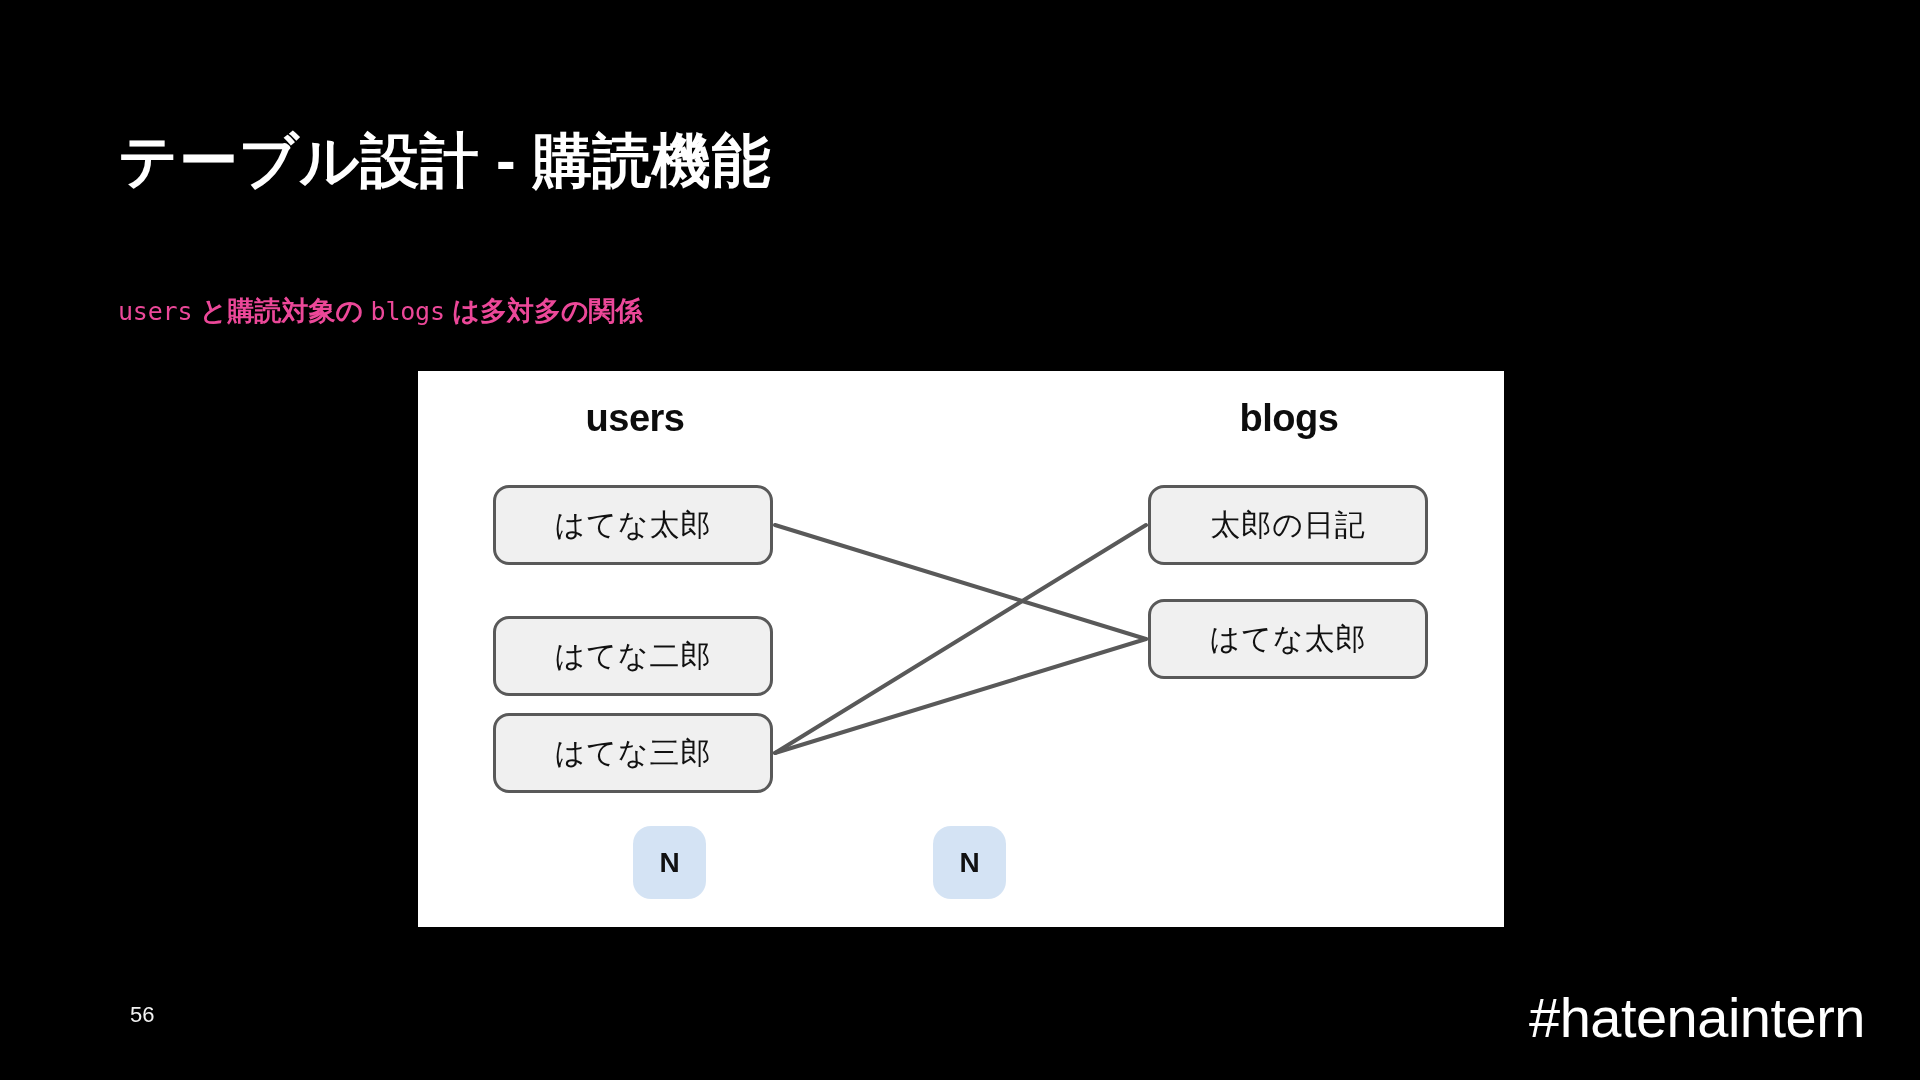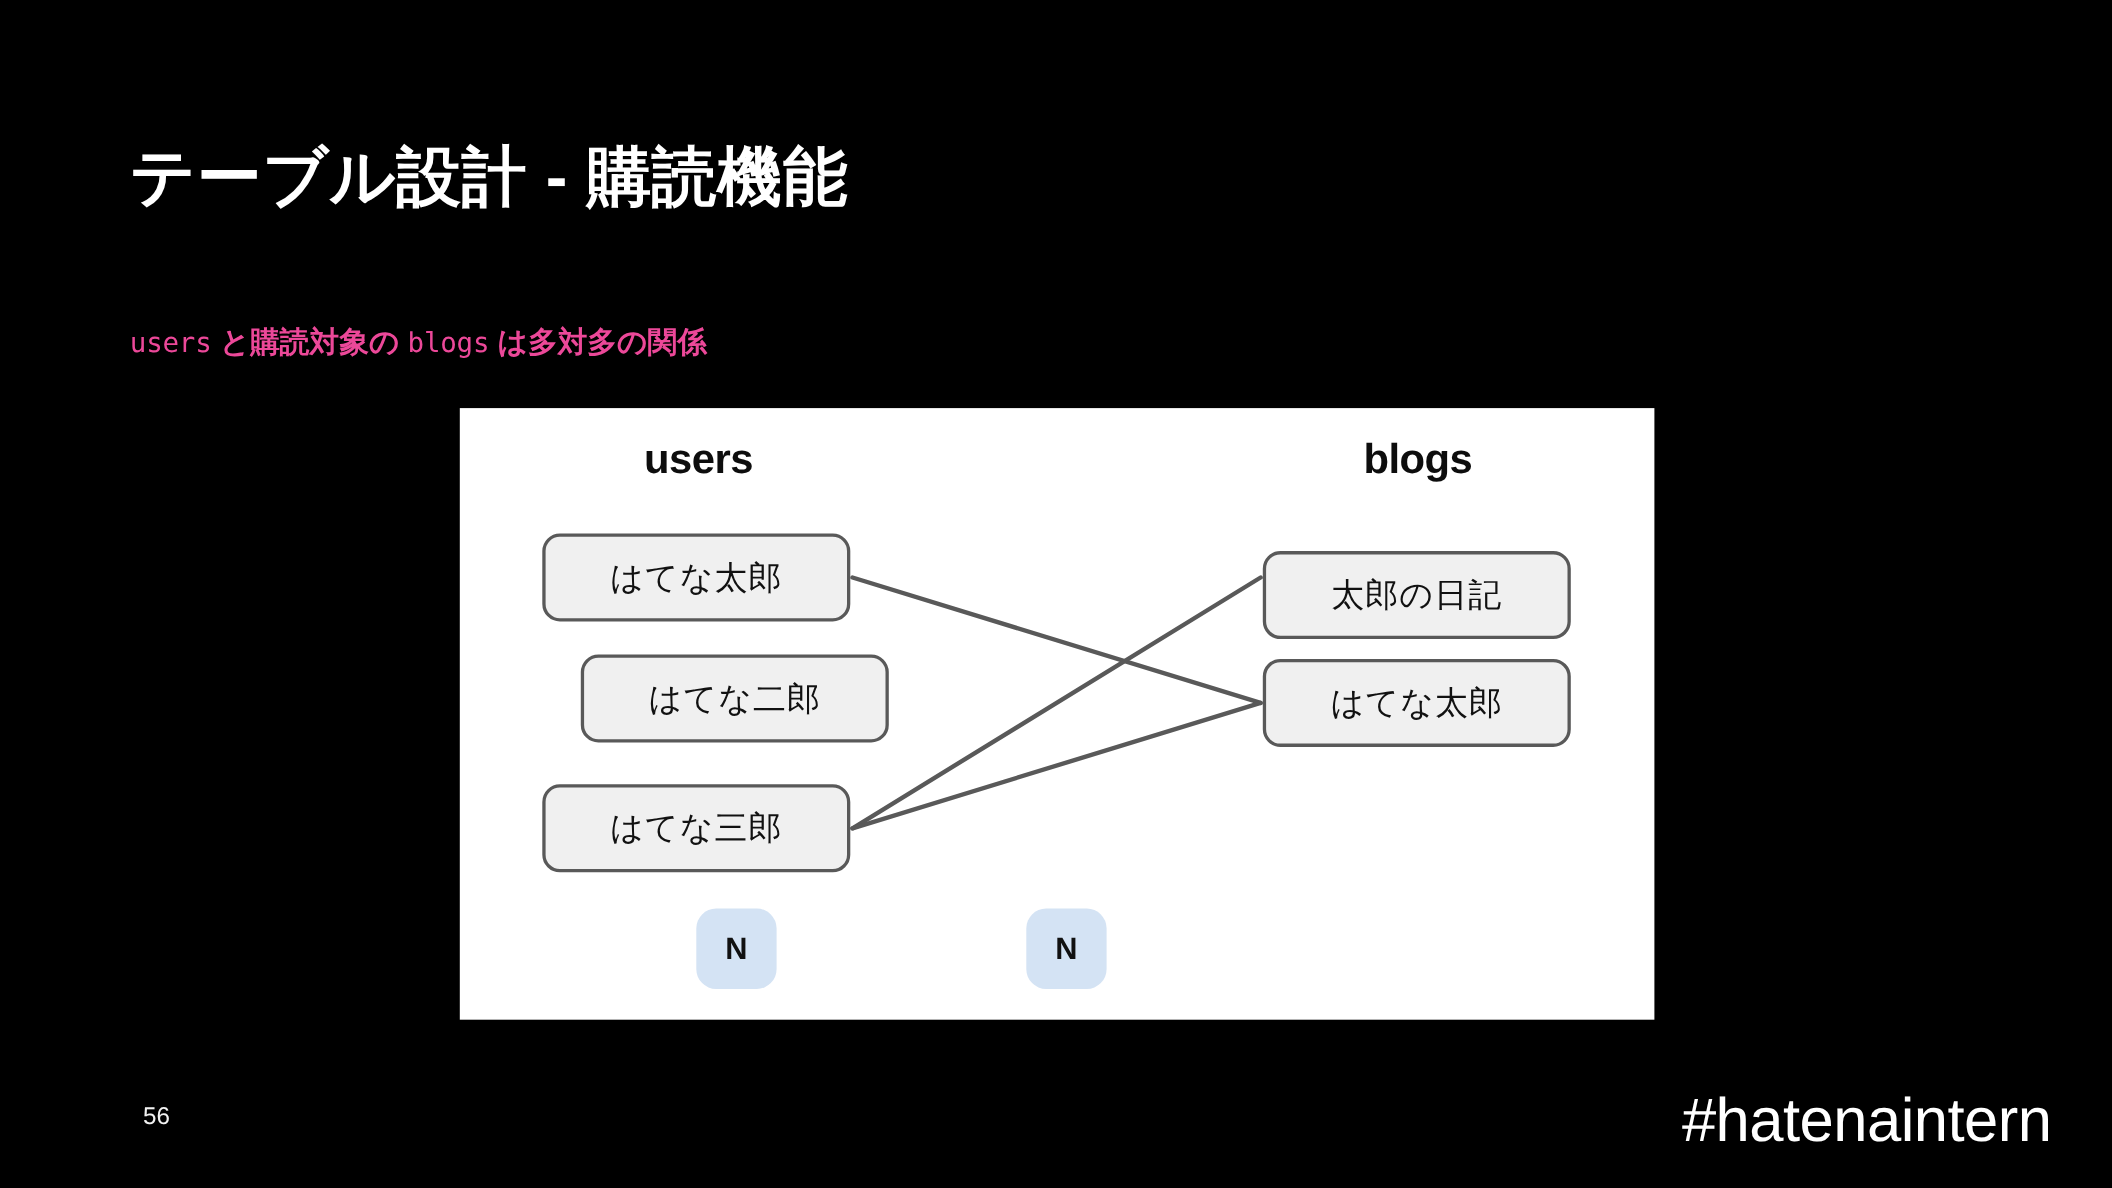--- a/index.html
+++ b/index.html
@@ -84,23 +84,23 @@
     border-radius: 16px;
     display: flex;
     align-items: center;
     justify-content: center;
     font-size: 30px;
     color: #111111;
     letter-spacing: 1px;
     z-index: 3;
   }
   #node-user-1 { left: 75px;  top: 114px; }
-  #node-user-2 { left: 75px;  top: 224px; margin-left: 35px; }
+  #node-user-2 { left: 75px;  top: 245px; }
   #node-user-3 { left: 75px;  top: 342px; }
-  #node-blog-1 { left: 730px; top: 114px; margin-top: 16px; }
+  #node-blog-1 { left: 730px; top: 114px; }
   #node-blog-2 { left: 730px; top: 228px; }
 
   
   #connectors {
     position: absolute;
     left: 0;
     top: 0;
     width: 1086px;
     height: 556px;
     z-index: 1;

